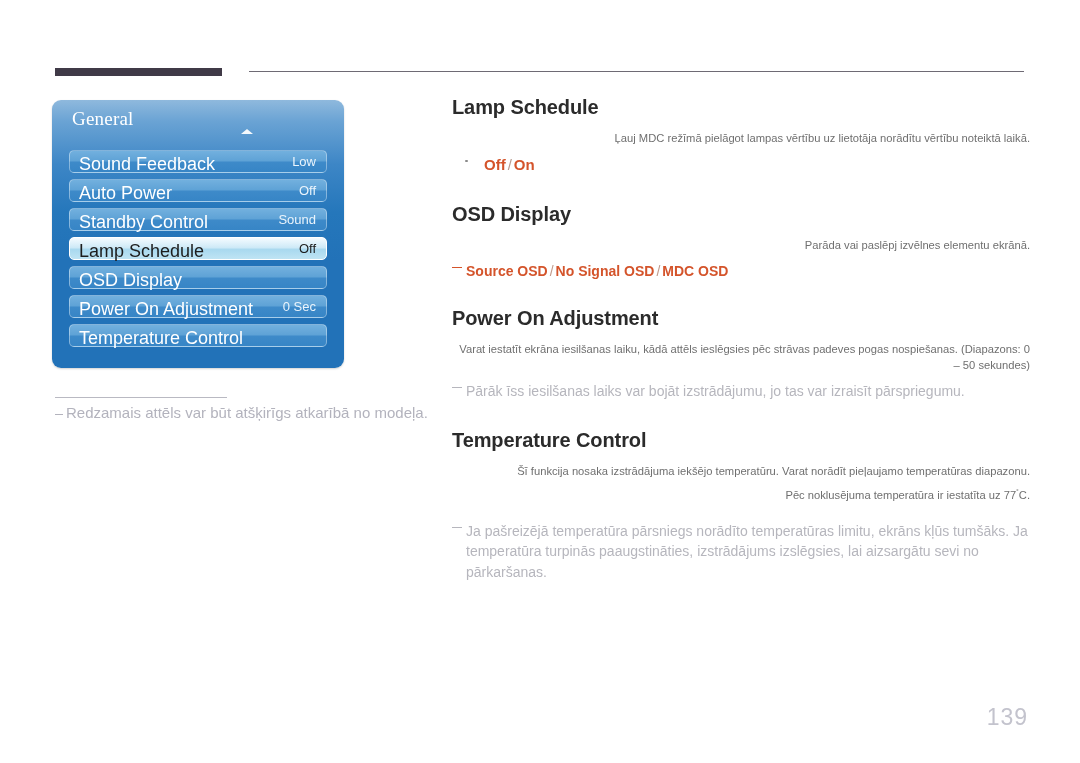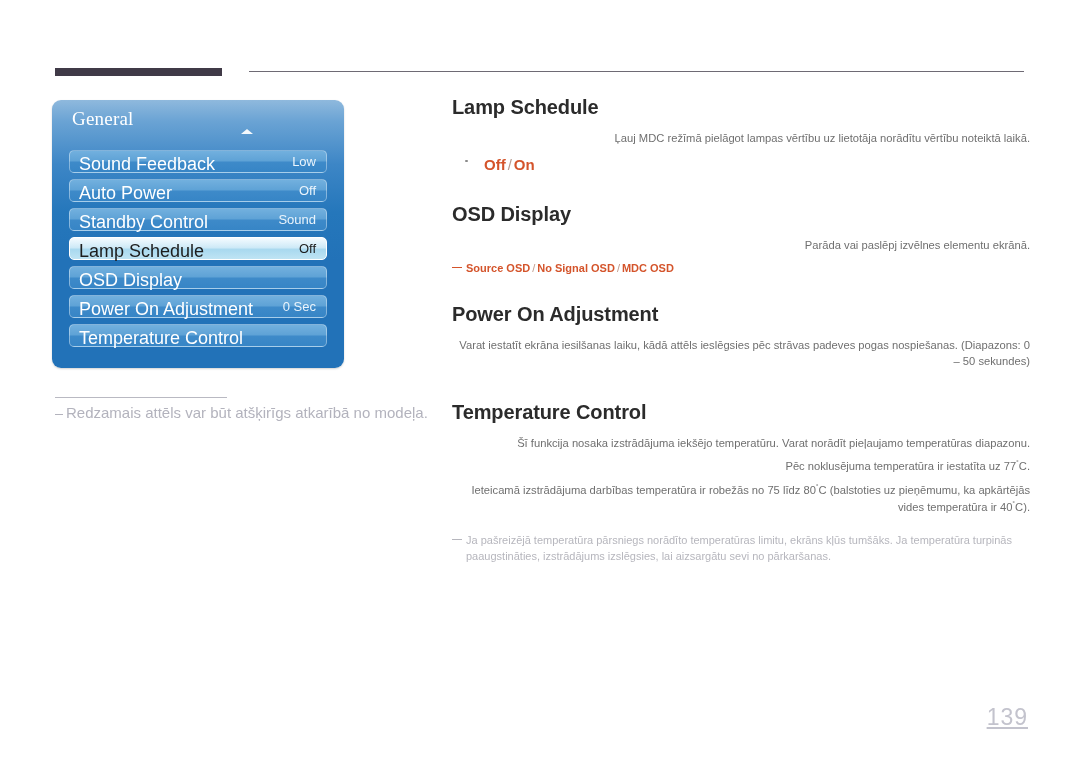--- a/index.html
+++ b/index.html
@@ -165,21 +165,21 @@
     top: 6px;
     width: 2.5px;
     height: 2.5px;
     background: #8a8a8a;
     border-radius: 50%;
   }
   .opt { color: #d4542b; font-weight: bold; }
   .sep { color: #b79a8e; font-weight: normal; padding: 0 2px; }
 
   .dash-line {
-    font-size: 11px;
+    font-size: 14px;
     line-height: 1.45;
     margin: 2px 0 4px 0;
     padding-left: 14px;
     position: relative;
     color: #b6b6bd;
   }
   .dash-line .dash {
     position: absolute;
     left: 0;
     top: 6px;
@@ -197,21 +197,20 @@
   .gap-note { height: 8px; }
 
   
   #page-number {
     position: absolute;
     right: 52px;
     top: 704px;
     font-size: 23px;
     color: #c3c3cd;
     letter-spacing: 1px;
-    text-decoration: underline;
   }
 </style>
 </head>
 <body>
 
 <div id="header-bar"></div>
 <div id="header-rule"></div>
 
 <div id="osd-panel">
   <div id="osd-title">General</div>
@@ -275,29 +274,31 @@
     <div class="dash-line accent">
       <span class="dash"></span><span>Source OSD</span><span class="sep">/</span><span>No Signal OSD</span><span class="sep">/</span><span>MDC OSD</span>
     </div>
   </div>
 
   <div class="gap-b"></div>
 
   <div class="section">
     <h2 class="sec-heading">Power On Adjustment</h2>
     <p class="sec-body">Varat iestatīt ekrāna iesilšanas laiku, kādā attēls ieslēgsies pēc strāvas padeves pogas nospiešanas. (Diapazons: 0 – 50 sekundes)</p>
+    <div class="dash-line">
+      <span class="dash"></span><span>Pārāk īss iesilšanas laiks var bojāt izstrādājumu, jo tas var izraisīt pārspriegumu.</span>
+    </div>
   </div>
 
   <div class="gap-c"></div>
 
   <div class="section">
     <h2 class="sec-heading">Temperature Control</h2>
     <p class="sec-body">Šī funkcija nosaka izstrādājuma iekšējo temperatūru. Varat norādīt pieļaujamo temperatūras diapazonu.</p>
     <p class="sec-body"><span>Pēc noklusējuma temperatūra ir iestatīta uz 77</span><span class="deg">˚</span><span>C.</span></p>
-    <p class="sec-body"><span>Ieteicamā izstrādājuma darbības temperatūra ir robežās no 75 līdz 80</span><span class="deg">˚</span><span>C (balstoties uz pieņēmumu, ka apkārtējās vides temperatūra ir 40</span><span class="deg">˚</span><span>C).</span></p>
     <div class="gap-note"></div>
     <div class="dash-line">
       <span class="dash"></span><span>Ja pašreizējā temperatūra pārsniegs norādīto temperatūras limitu, ekrāns kļūs tumšāks. Ja temperatūra turpinās paaugstināties, izstrādājums izslēgsies, lai aizsargātu sevi no pārkaršanas.</span>
     </div>
   </div>
 
 </div>
 
 <div id="page-number">139</div>
 

